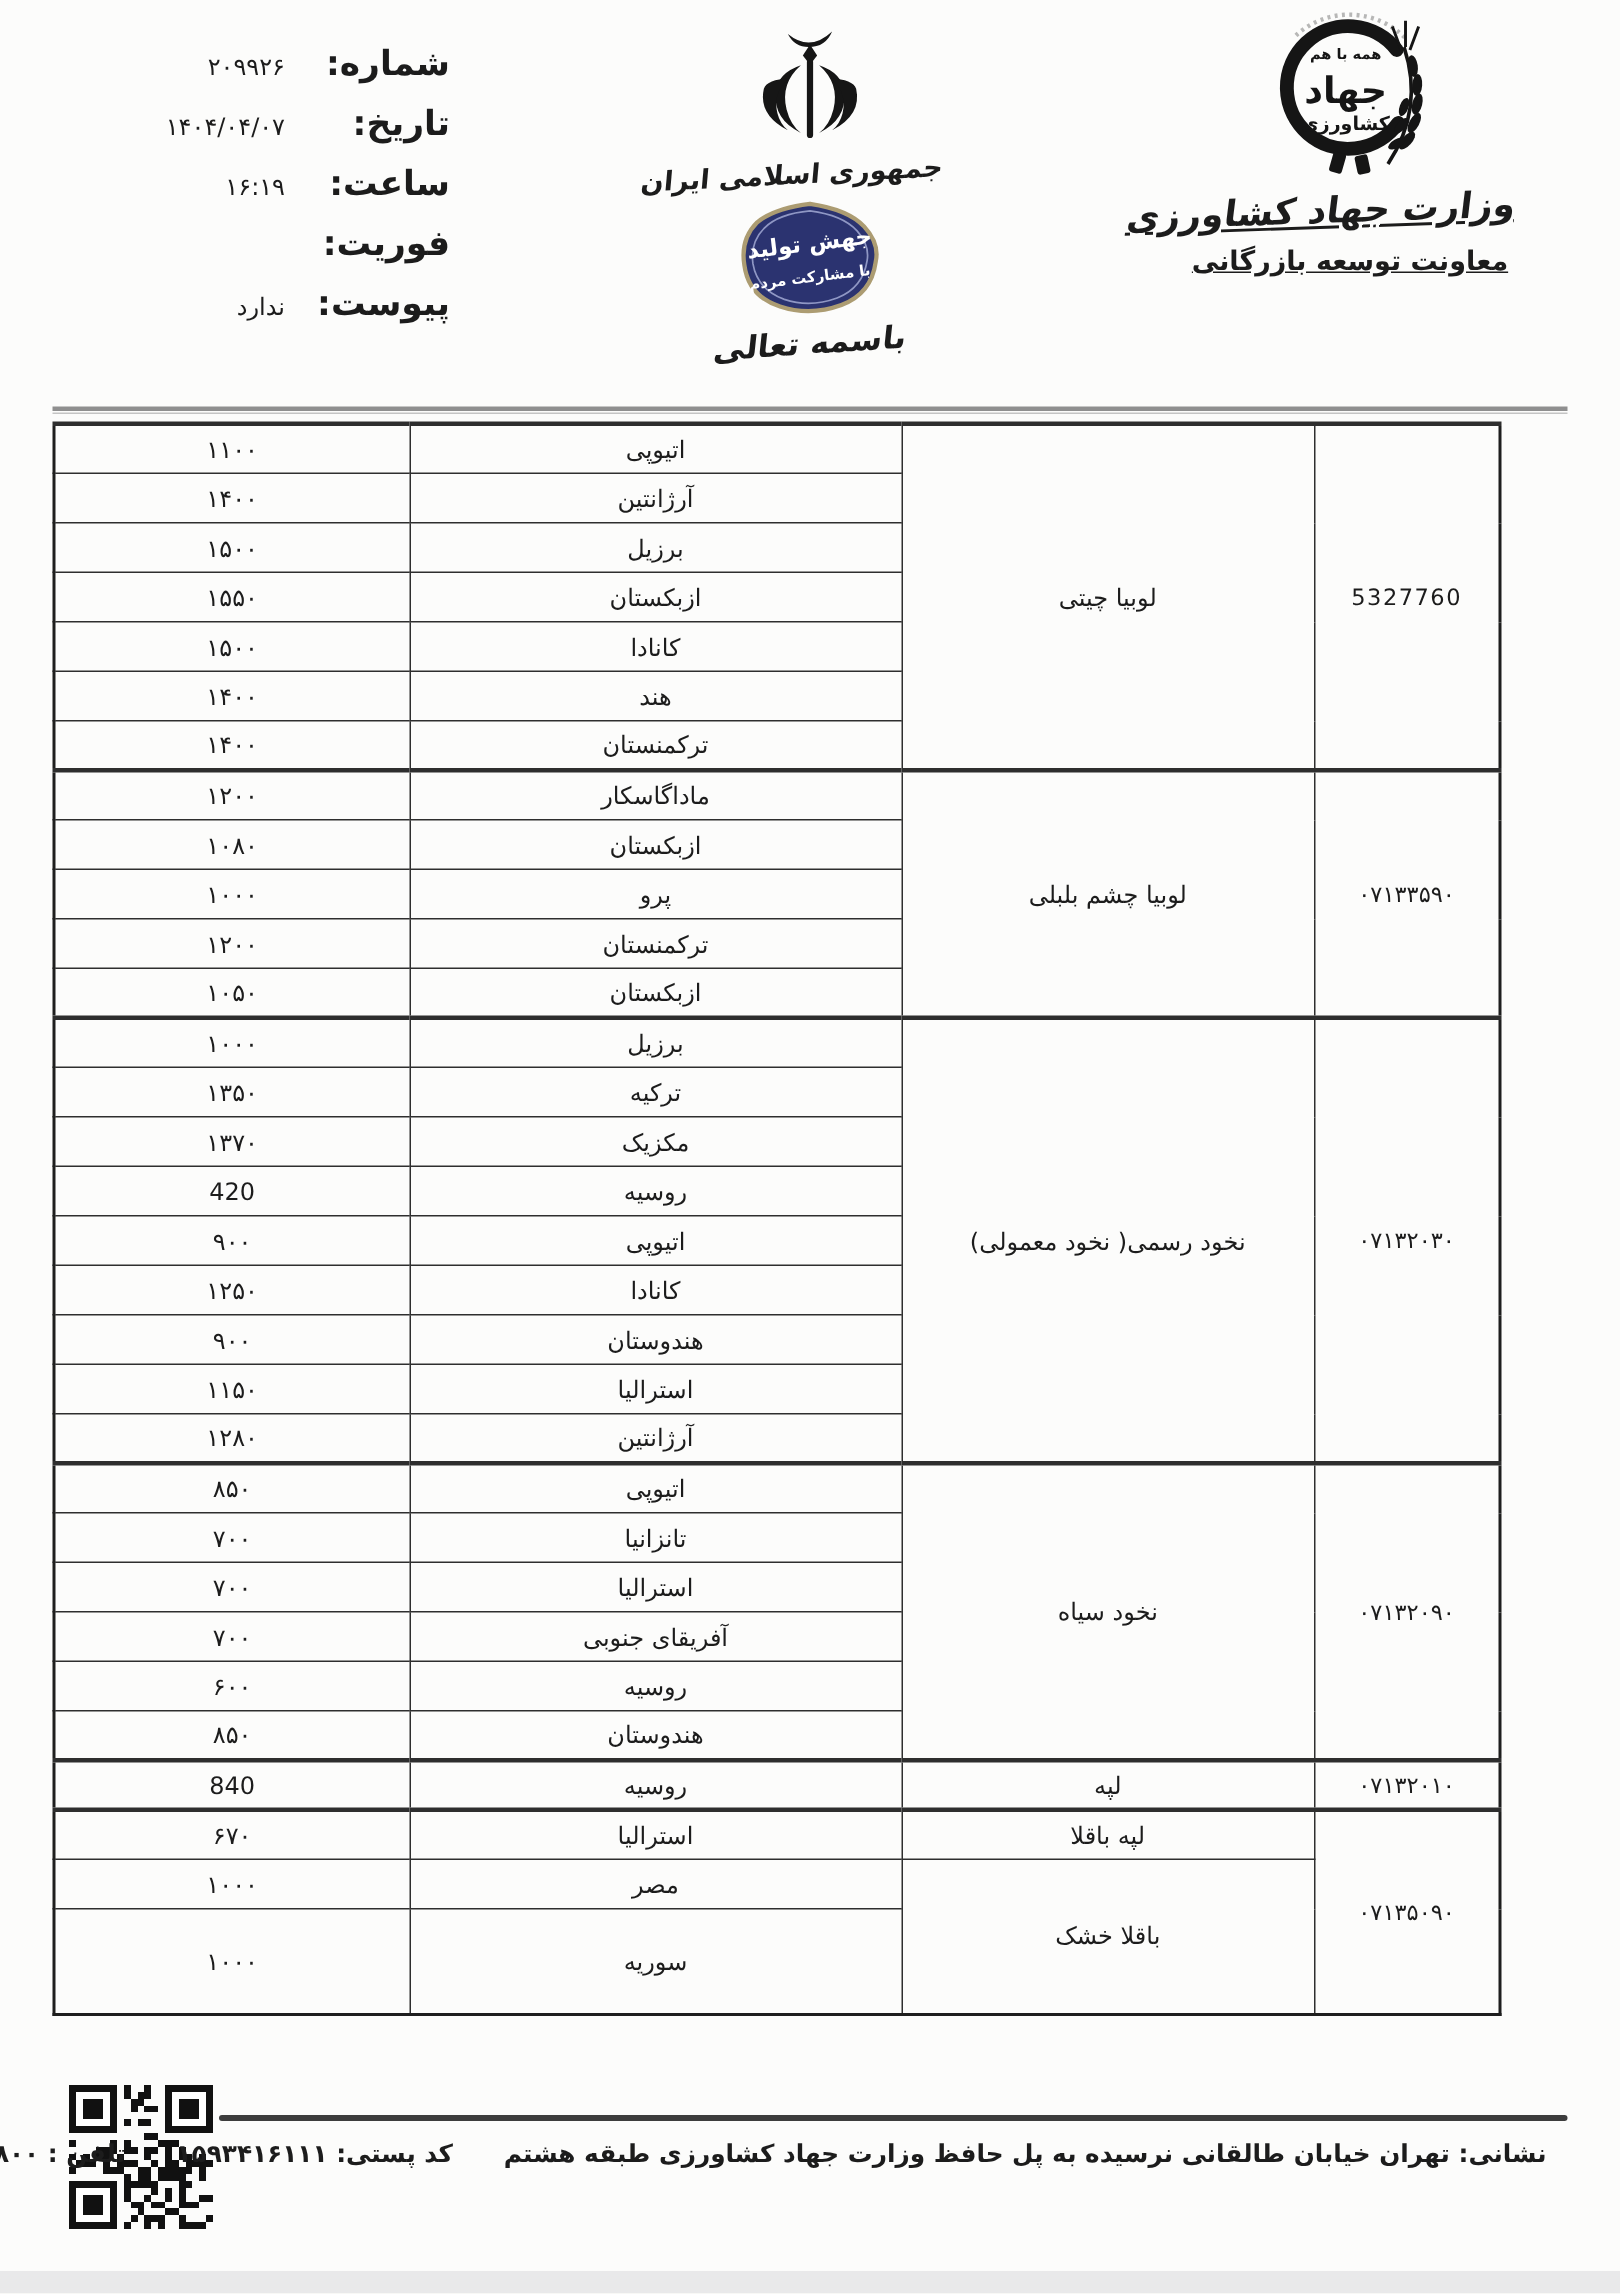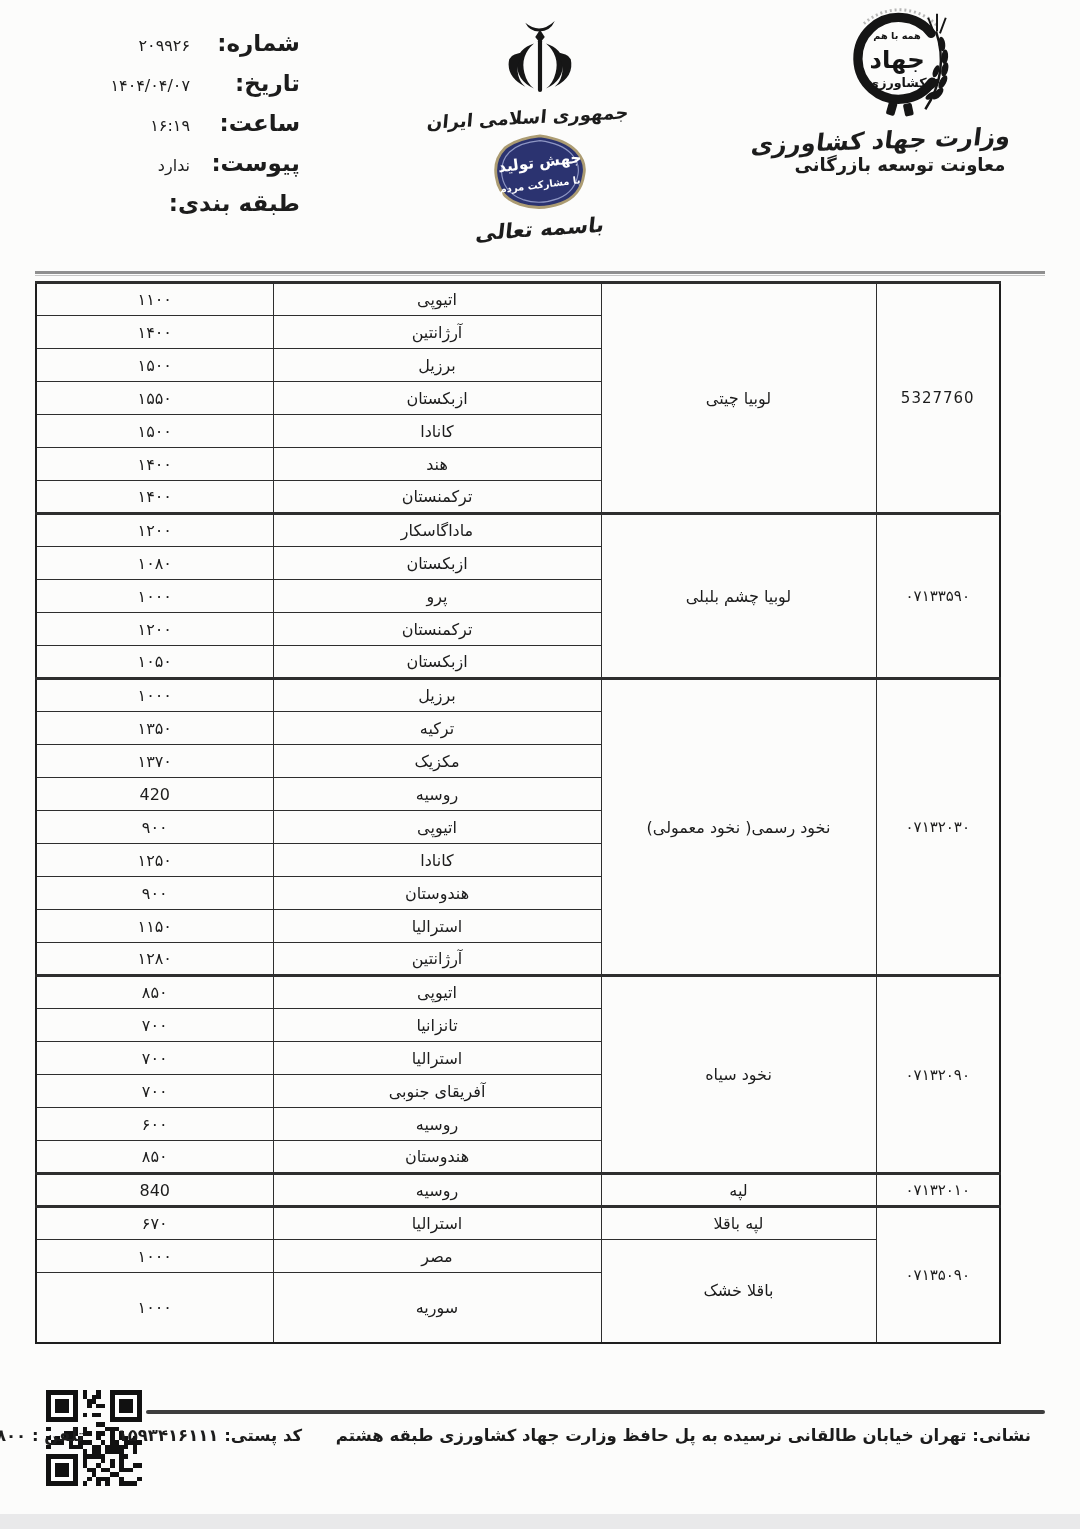--- a/index.html
+++ b/index.html
@@ -22,25 +22,25 @@
   
   .center-block { position:absolute; top:16px; left:452px; width:176px; text-align:center; }
   .emblem-svg { width:78px; height:88px; display:block; margin:0 auto; }
   .country-name { font-size:18px; font-weight:bold; margin-top:2px;
                   transform:skewX(-8deg) rotate(-3deg); letter-spacing:0px; white-space:nowrap; }
   .year-badge-svg { width:100px; height:78px; display:block; margin:6px auto 0; }
   .basmala { font-size:21px; font-weight:bold; margin-top:6px;
              transform:skewX(-10deg) rotate(-4deg); white-space:nowrap; }
 
   
-  .right-block { position:absolute; top:8px; left:790px; width:220px; text-align:center; }
+  .right-block { position:absolute; top:8px; left:790px; width:220px; text-align:center;text-decoration:underline; }
   .jihad-logo-svg { width:128px; height:112px; display:block; margin:0 auto; }
   .ministry-calligraphy { font-size:24px; font-weight:bold; margin-top:6px;
                           transform:skewX(-9deg) rotate(-2deg); white-space:nowrap; }
-  .deputy-title { font-size:18px; font-weight:bold; letter-spacing:1px; white-space:nowrap; }
+  .deputy-title { font-size:18px; font-weight:bold; margin-top:10px; letter-spacing:1px; white-space:nowrap; }
 
   
   .top-rule { position:absolute; top:271px; left:35px; width:1010px; height:5px;
               border-top:3px solid #8f8f8f; border-bottom:1px solid #c4c4c4; }
   .footer-rule { position:absolute; top:1410px; left:146px; width:899px; height:4px;
                  background:#3d3d3d; border-radius:2px; }
   .bottom-strip { position:absolute; bottom:0; left:0; width:100%; height:15px; background:#e9e9ea; }
 
   
   .price-table { position:absolute; top:281px; left:35px; width:964px;
@@ -71,26 +71,26 @@
     </div>
     <div class="meta-row">
       <span class="meta-label">تاریخ:</span>
       <span class="meta-value">۱۴۰۴/۰۴/۰۷</span>
     </div>
     <div class="meta-row">
       <span class="meta-label">ساعت:</span>
       <span class="meta-value">۱۶:۱۹</span>
     </div>
     <div class="meta-row">
+      <span class="meta-label">فوریت:</span>
+      <span class="meta-value"></span>
+    </div>
+    <div class="meta-row">
       <span class="meta-label">پیوست:</span>
       <span class="meta-value">ندارد</span>
-    </div>
-    <div class="meta-row">
-      <span class="meta-label">طبقه بندی:</span>
-      <span class="meta-value"></span>
     </div>
   </div>
 
   <div class="center-block">
     <svg class="emblem-svg" viewBox="0 0 90 100" fill="#161616">
       <path d="M28,7 Q45,21 62,5 Q57,17 44,17 Q33,17 28,7 Z"></path>
       <path d="M45,15 L50.5,23.5 L45,30.5 L39.5,23.5 Z"></path>
       <rect x="42.6" y="26" width="4.8" height="61" rx="2.4"></rect>
       <path d="M38,31 Q22,45 27,65 Q30,77 38,83 Q17,73 18.5,52 Q20,37 38,31 Z"></path>
       <path d="M52,31 Q68,45 63,65 Q60,77 52,83 Q73,73 71.5,52 Q70,37 52,31 Z"></path>

